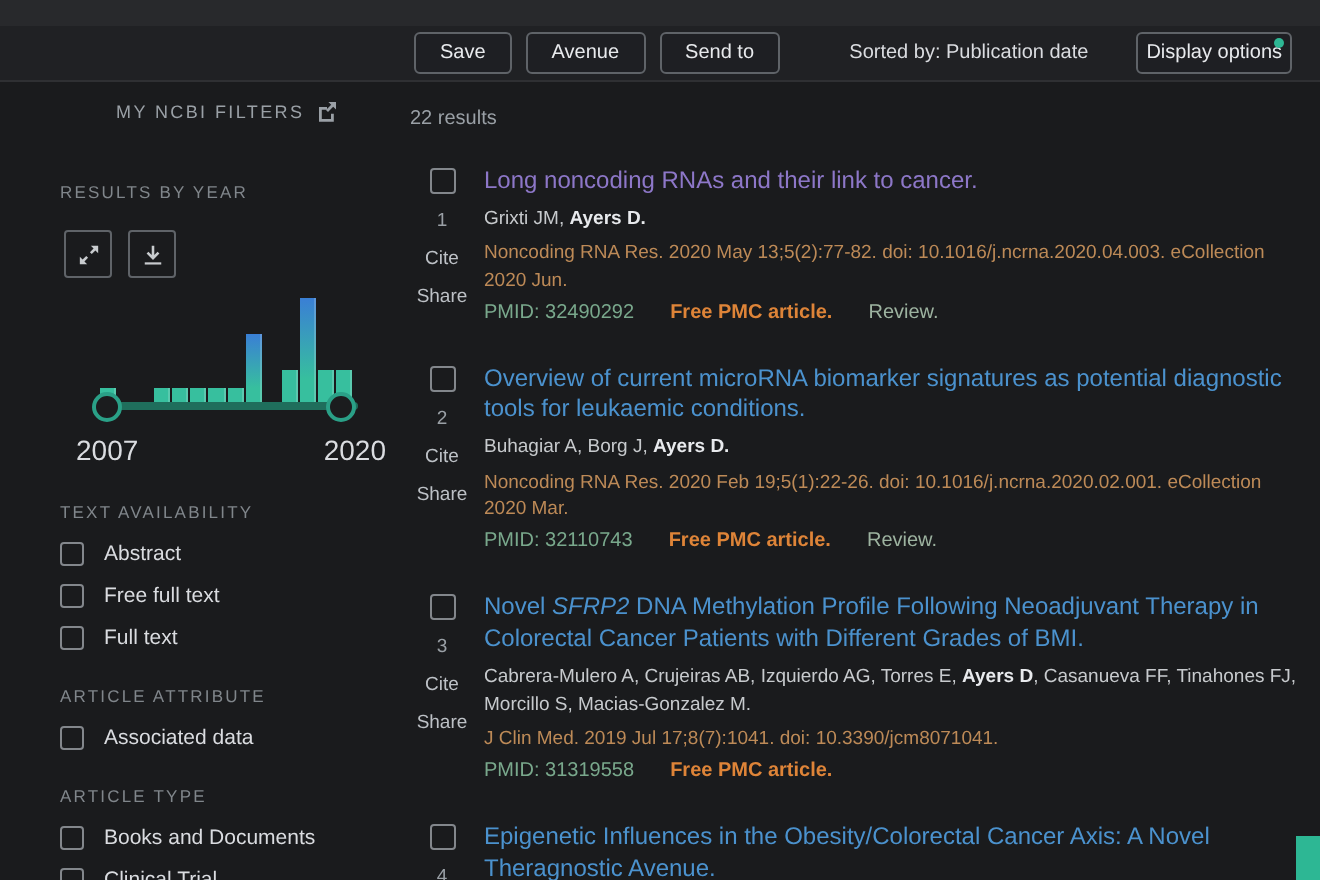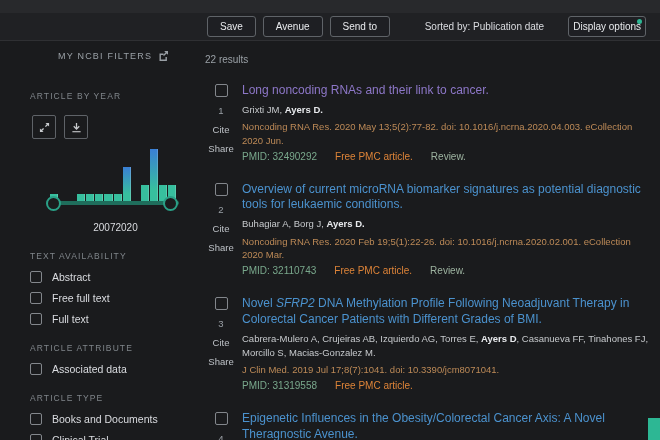--- a/index.html
+++ b/index.html
@@ -38,22 +38,22 @@
   .icon-btn svg { display:block; }
 
   .chart-wrap { position:relative; margin-top:2px; height:92px; }
   .bars { position:absolute; left:20px; bottom:30px; width:126px; height:54px;
           display:flex; align-items:flex-end; gap:1px; }
   .bars .bar { flex:1 1 0; border-radius:0; }
   .slider-track { position:absolute; left:22px; right:16px; bottom:28px; height:4px; background:#1f6e5c; border-radius:2px; }
   .slider-handle { position:absolute; bottom:22px; width:15px; height:15px; border-radius:50%;
                    background:#1b1c1e; border:2px solid #2aa087; cursor:pointer; }
   .handle-left { left:16px; } .handle-right { left:133px; }
-  .yr-labels { position:absolute; left:0; right:0; bottom:0; display:flex; justify-content:center;
-               font-size:10px; color:#dadce0; }
+  .yr-labels { position:absolute; left:0; right:0; bottom:0; display:flex; justify-content:space-between;
+               font-size:14px; color:#dadce0; }
   .yr-labels span:first-child { margin-left:8px; } .yr-labels span:last-child { margin-right:2px; }
 
   .filter-sec { margin-top:18px; }
   .filter-sec .sec-h { margin-bottom:10px; }
   .chk-row { display:flex; align-items:flex-start; gap:10px; margin-bottom:9px; cursor:pointer; }
   .chk { width:12px; height:12px; border:1px solid #83878c; border-radius:2px; background:transparent; flex:none; }
   .chk-label { font-size:10.5px; color:#dadce0; }
 
   
   .results { position:absolute; left:205px; top:54px; width:448px; }
@@ -65,21 +65,21 @@
   .g-act { font-size:9.5px; color:#bdc1c6; cursor:pointer; }
   .r-body { flex:1; padding-left:5px; }
   .r-title { font-size:12px; line-height:1.32; color:#4b92ce; font-weight:400; cursor:pointer; max-width:432px; }
   .r-title.visited { color:#8d77c8; }
   .r-title .ital { font-style:italic; }
   .r-authors { font-size:9.5px; color:#c7cacd; margin-top:4px; max-width:432px; line-height:1.5; }
   .r-authors b { color:#e8eaed; }
   .r-journal { font-size:9.5px; color:#bd8a57; margin-top:3px; max-width:432px; line-height:1.45; }
   .r-meta { font-size:10px; margin-top:3px; display:flex; gap:18px; }
   .r-pmid { color:#79a88c; }
-  .r-pmc  { color:#de8438; font-weight:normal; }
+  .r-pmc  { color:#de8438; font-weight:bold; }
   .r-rev  { color:#9db3a0; }
 
   .fab { position:absolute; right:0; bottom:0; width:12px; height:22px; background:#2db794; }
 </style>
 </head>
 <body>
 
 <div class="topstrip"></div>
 
 <div class="toolbar">
@@ -103,21 +103,21 @@
     <span class="side-h">MY NCBI FILTERS</span>
     <span class="ext-icon">
       <svg width="11" height="11" viewBox="0 0 11 11">
           <path d="M1.5 3.5 h4 v1.4 h-2.6 v4.6 h4.6 v-2.6 h1.4 v4 h-7.4 z" fill="#9aa0a6"></path>
           <path d="M6.2 1 h3.8 v3.8 l-1.4-1.4 -2.6 2.6 -1 -1 2.6 -2.6 z" fill="#9aa0a6"></path>
         </svg>
     </span>
   </div>
 
   <div class="rby">
-    <div class="sec-h">ARTICLE BY YEAR</div>
+    <div class="sec-h">RESULTS BY YEAR</div>
     <div class="chart-tools">
       <button class="icon-btn">
         <span>
           <svg width="11" height="11" viewBox="0 0 12 12">
               <path d="M7 1 h4 v4 l-1.5-1.5 -2 2 -1 -1 2-2 z M5 11 H1 V7 l1.5 1.5 2-2 1 1 -2 2 z" fill="#c8cbce"></path>
             </svg>
         </span>
       </button>
       <button class="icon-btn">
         <span>

